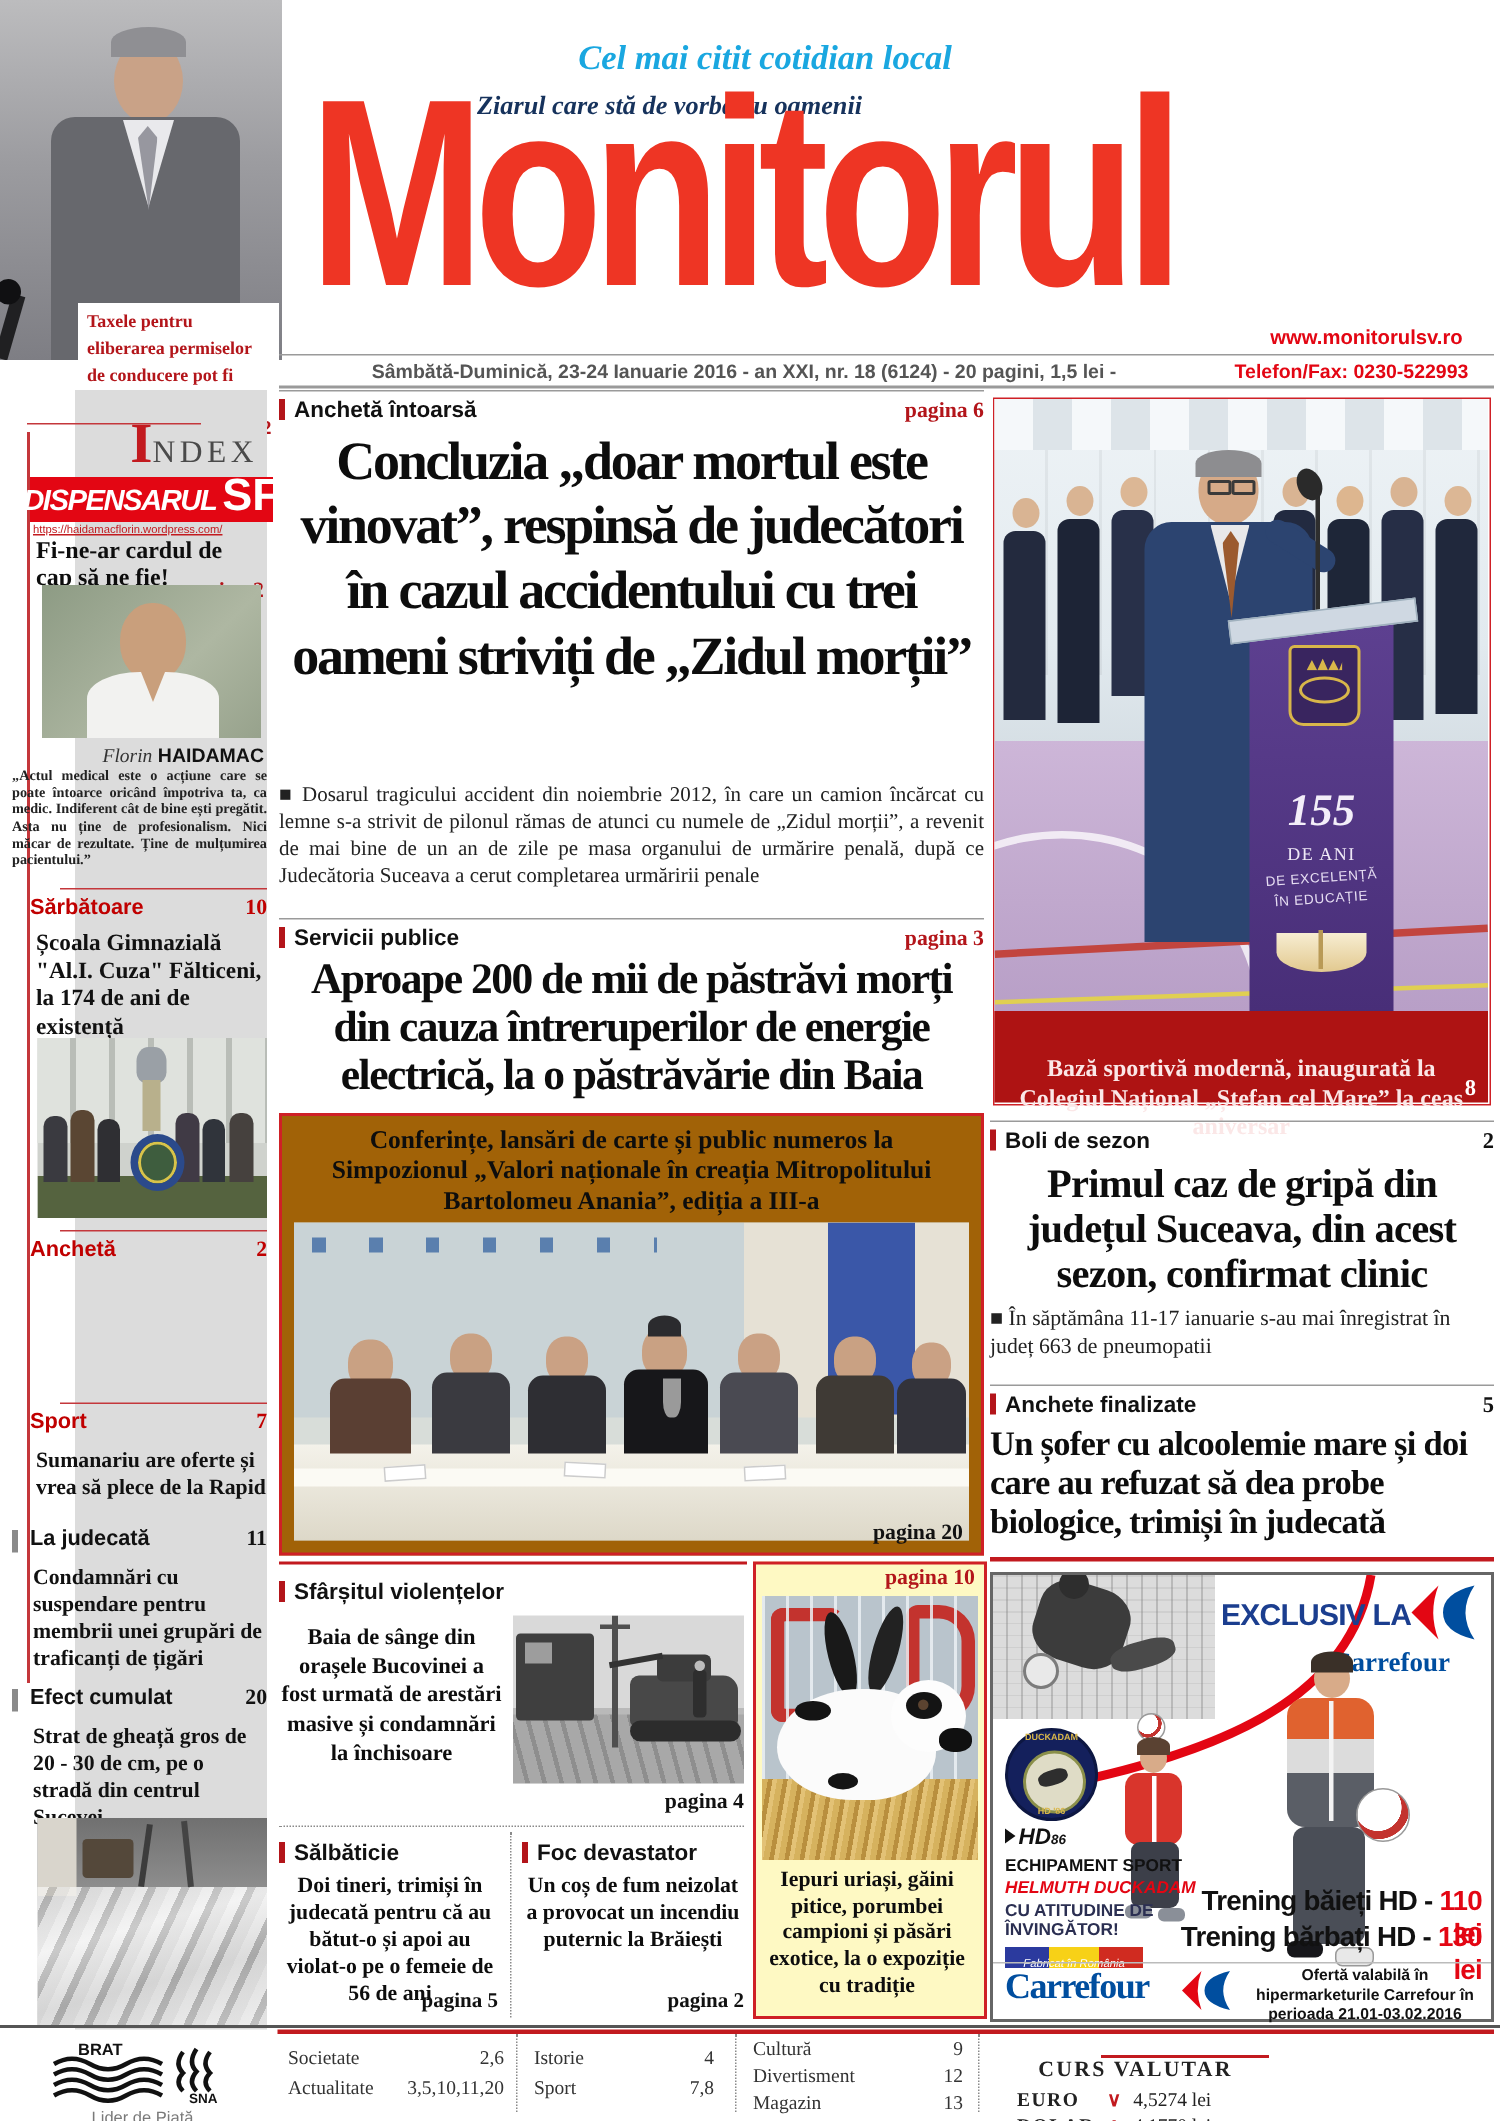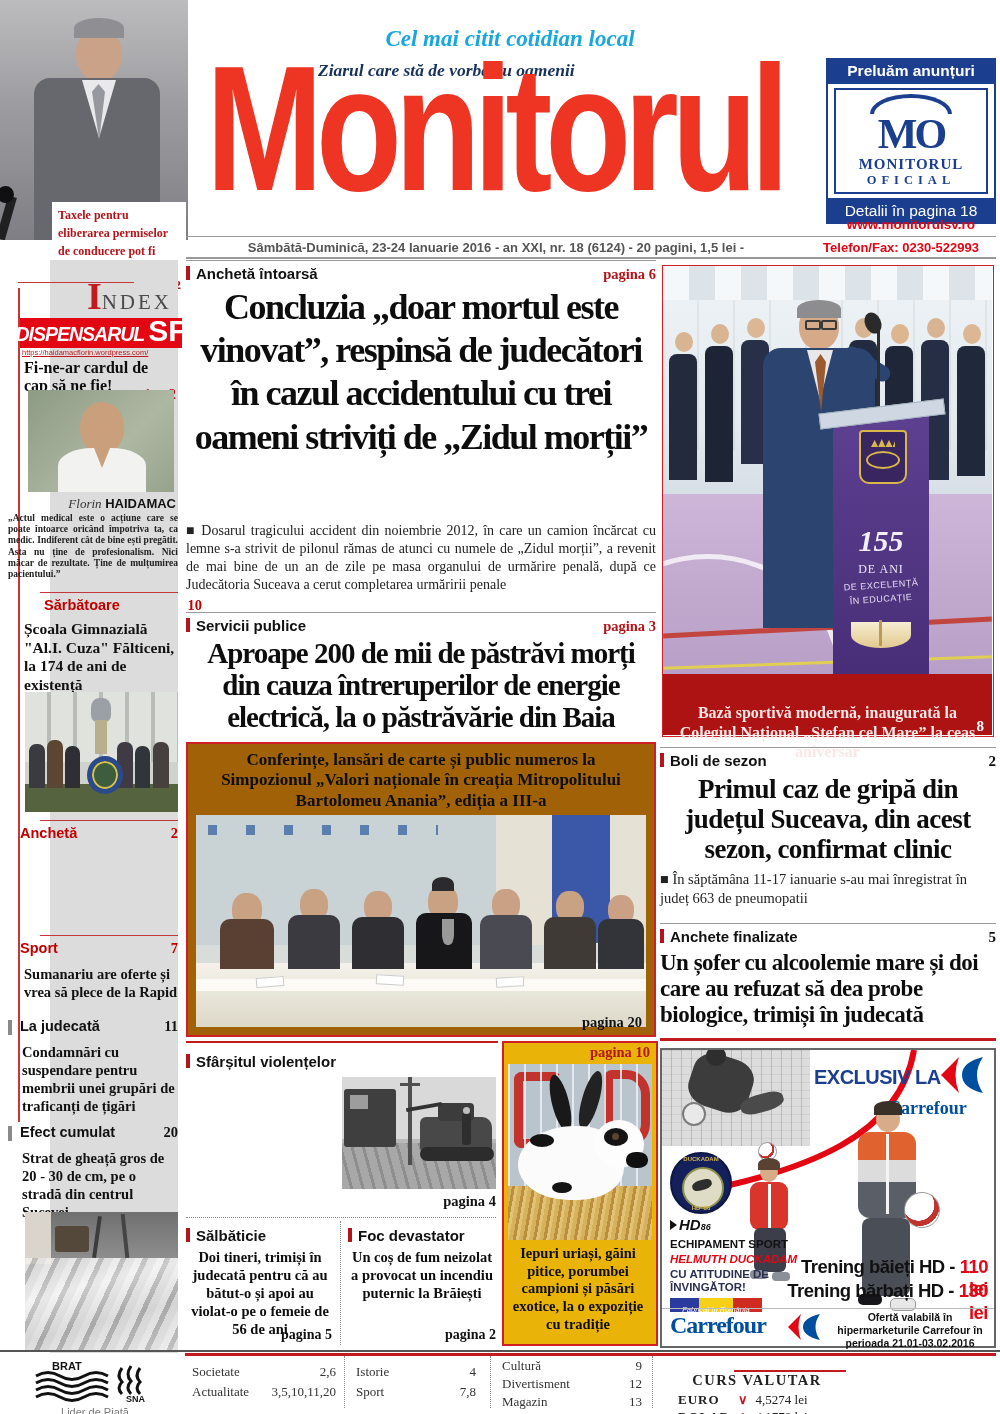--- a/index.html
+++ b/index.html
@@ -44,32 +44,20 @@
       <span class="ser" style="font-weight:bold;font-size:13px;color:#b3151a;float:right;">2</span>
     </div>
 
     <div class="abs ser" style="left:340px;top:26px;width:340px;text-align:center;font-style:italic;font-weight:bold;font-size:23px;color:#1aa7e0;">Cel mai citit cotidian local</div>
 
     <div class="abs ser" style="left:318px;top:60px;width:290px;font-style:italic;font-weight:bold;font-size:17.5px;color:#16325c;white-space:nowrap;">Ziarul care stă de vorbă cu oamenii</div>
 
 
     <div class="abs" style="left:206px;top:40px;width:760px;height:190px;font-weight:bold;font-size:178px;line-height:178px;color:#ee3524;letter-spacing:-9px;transform:scaleX(0.79);transform-origin:left top;">Monitorul</div>
 
-    <div class="abs" style="left:826px;top:58px;width:170px;">
-      <div style="background:#1b3e8f;color:#fff;font-weight:bold;font-size:15.5px;text-align:center;padding:4px 0;">Preluăm anunțuri</div>
-      <div style="border-left:2px solid #1b3e8f;border-right:2px solid #1b3e8f;background:#fff;padding:4px 6px;">
-        <div style="border:2px solid #1b3e8f;padding:2px 0 4px 0;text-align:center;">
-          <div style="width:74px;height:16px;margin:2px auto 0 auto;border:4px solid #1b3e8f;border-bottom:none;border-radius:50% 50% 0 0/100% 100% 0 0;"></div>
-          <div class="ser" style="font-weight:bold;font-size:42px;line-height:40px;color:#1b3e8f;letter-spacing:-3px;">MO</div>
-          <div class="ser" style="font-weight:bold;font-size:15px;color:#1b3e8f;letter-spacing:1px;margin-top:2px;">MONITORUL</div>
-          <div class="ser" style="font-weight:bold;font-size:12.5px;color:#1b3e8f;letter-spacing:5px;">OFICIAL</div>
-        </div>
-      </div>
-      <div style="background:#1b3e8f;color:#fff;font-size:15.5px;text-align:center;padding:4px 0;">Detalii în pagina 18</div>
-    </div>
 
     <div class="abs" style="left:826px;top:217px;width:170px;text-align:center;font-weight:bold;font-size:13.5px;color:#e30613;">www.monitorulsv.ro</div>
   </div>
 
   <div class="abs grayline" style="left:186px;top:236px;width:810px;height:1px;"></div>
   <div class="abs" style="left:186px;top:240px;width:620px;text-align:center;font-weight:bold;font-size:13px;color:#555;">Sâmbătă-Duminică, 23-24 Ianuarie 2016 - an XXI, nr. 18 (6124) - 20 pagini, 1,5 lei -</div>
   <div class="abs" style="left:806px;top:240px;width:190px;text-align:center;font-weight:bold;font-size:13px;color:#e30613;">Telefon/Fax: 0230-522993</div>
   <div class="abs grayline" style="left:186px;top:257px;width:810px;height:2px;"></div>
 
   <div class="abs" style="left:0;top:260px;width:184px;height:1154px;">
@@ -94,21 +82,21 @@
       <div class="abs" style="left:30px;top:58px;width:88px;height:44px;border-radius:40% 40% 0 0;background:#f2f2f0;"></div>
       <div class="abs" style="left:66px;top:58px;width:16px;height:20px;background:#c99f7c;clip-path:polygon(0 0,100% 0,50% 100%);"></div>
     </div>
     <div class="abs" style="left:20px;top:236px;width:156px;text-align:right;font-size:13px;">
       <span class="ser" style="font-style:italic;color:#333;">Florin</span>
       <span style="font-weight:bold;color:#111;">HAIDAMAC</span>
     </div>
     <div class="abs ser" style="left:8px;top:253px;width:170px;font-weight:bold;font-size:9.5px;line-height:1.18;color:#222;text-align:justify;">„Actul medical este o acțiune care se poate întoarce oricând împotriva ta, ca medic. Indiferent cât de bine ești pregătit. Asta nu ține de profesionalism. Nici măcar de rezultate. Ține de mulțumirea pacientului.”</div>
 
     <div class="abs" style="left:40px;top:332px;width:138px;height:1px;background:#c4373b;"></div>
-    <div class="abs" style="left:20px;top:337px;width:158px;display:flex;justify-content:space-between;font-weight:bold;font-size:14.5px;color:#c00000;padding-left:24px;">
+    <div class="abs" style="left:20px;top:337px;width:158px;display:flex;justify-content:space-between;font-weight:bold;font-size:14.5px;color:#c00000;">
       <span>Sărbătoare</span>
       <span class="ser">10</span>
     </div>
     <div class="abs ser" style="left:24px;top:360px;width:152px;font-weight:bold;font-size:15.5px;line-height:1.2;">Școala Gimnazială "Al.I. Cuza" Fălticeni, la 174 de ani de existență</div>
     <div class="ph" style="left:25px;top:432px;width:153px;height:120px;background:#cfd2cd;">
       <div class="abs" style="left:0;top:0;width:153px;height:70px;background:repeating-linear-gradient(90deg,#dfe2dd 0 22px,#b9bdb7 22px 26px),linear-gradient(#dfe2dd,#cfd2cd);"></div>
       <div class="abs" style="left:66px;top:6px;width:20px;height:24px;border-radius:40% 40% 30% 30%;background:#9aa0a6;"></div>
       <div class="abs" style="left:70px;top:28px;width:12px;height:34px;background:#b8b08c;"></div>
       <div class="abs" style="left:0;top:92px;width:153px;height:28px;background:#55633f;"></div>
       <div class="abs" style="left:4px;top:52px;width:16px;height:44px;border-radius:7px 7px 0 0;background:#3a3a40;"></div>
@@ -218,20 +206,21 @@
         <div class="abs" style="left:180px;bottom:42px;width:26px;height:8px;background:#fff;border:1px solid #ccc;transform:rotate(3deg);"></div>
         <div class="abs" style="left:300px;bottom:40px;width:26px;height:8px;background:#fff;border:1px solid #ccc;transform:rotate(-3deg);"></div>
       </div>
       <div class="ser" style="position:absolute;right:12px;bottom:4px;font-weight:bold;font-size:14.5px;color:#111;">pagina 20</div>
     </div>
 
     <div class="abs" style="left:0;top:781px;width:312px;height:305px;border-top:2.5px solid #c21a1f;">
       <div class="sh" style="left:0;top:6px;width:310px;border-top:none;">
         <span class="lbl">Sfârșitul violențelor</span>
       </div>
+      <div class="abs hl" style="left:0;top:40px;width:150px;font-size:15px;line-height:1.28;">Baia de sânge din orașele Bucovinei a fost urmată de arestări masive și condamnări la închisoare</div>
       <div class="ph" style="left:156px;top:34px;width:154px;height:112px;background:linear-gradient(#d9d9d9 55%,#b9b9b9 55%);">
         <div class="abs" style="left:0;bottom:0;width:100%;height:46px;background:repeating-linear-gradient(75deg,#a8a8a8 0 8px,#8e8e8e 8px 11px);"></div>
         <div class="abs" style="left:2px;top:12px;width:52px;height:58px;background:#3f3f3f;border-radius:3px;"></div>
         <div class="abs" style="left:8px;top:18px;width:18px;height:14px;background:#9d9d9d;"></div>
         <div class="abs" style="left:66px;top:0;width:4px;height:88px;background:#4f4f4f;"></div>
         <div class="abs" style="left:58px;top:6px;width:20px;height:3px;background:#4f4f4f;"></div>
         <div class="abs" style="left:78px;top:40px;width:72px;height:34px;background:#484848;border-radius:6px 10px 4px 4px;"></div>
         <div class="abs" style="left:96px;top:26px;width:36px;height:18px;background:#3c3c3c;border-radius:4px;"></div>
         <div class="abs" style="left:64px;top:28px;width:36px;height:4px;background:#333;transform:rotate(-10deg);"></div>
         <div class="abs" style="left:78px;top:70px;width:74px;height:14px;background:#2c2c2c;border-radius:8px;"></div>
@@ -249,21 +238,21 @@
       <div class="abs hl" style="left:0;top:206px;width:148px;font-size:14.5px;line-height:1.24;">Doi tineri, trimiși în judecată pentru că au bătut-o și apoi au violat-o pe o femeie de 56 de ani</div>
       <div class="ser" style="position:absolute;left:0;top:284px;width:146px;text-align:right;font-weight:bold;font-size:14px;">pagina 5</div>
 
       <div class="sh" style="left:162px;top:180px;width:148px;border-top:none;">
         <span class="lbl">Foc devastator</span>
       </div>
       <div class="abs hl" style="left:162px;top:206px;width:148px;font-size:14.5px;line-height:1.24;">Un coș de fum neizolat a provocat un incendiu puternic la Brăiești</div>
       <div class="ser" style="position:absolute;left:162px;top:284px;width:148px;text-align:right;font-weight:bold;font-size:14px;">pagina 2</div>
     </div>
 
-    <div class="abs" style="left:316px;top:781px;width:152px;height:301px;border:2.5px solid #cf2026;background:#eab308;">
+    <div class="abs" style="left:316px;top:781px;width:152px;height:301px;border:2.5px solid #cf2026;background:#fef9c3;">
       <div class="pag" style="position:absolute;right:6px;top:1px;">pagina 10</div>
       <div class="ph" style="left:4px;top:21px;width:144px;height:176px;background:#b9c4cc;">
         <div class="abs" style="left:6px;top:8px;width:30px;height:58px;border:9px solid #c3332e;border-right-color:transparent;border-radius:8px;"></div>
         <div class="abs" style="left:96px;top:6px;width:28px;height:60px;border:9px solid #c3332e;border-radius:8px 24px 24px 8px;"></div>
         <div class="abs" style="left:0;top:0;width:144px;height:126px;background:repeating-linear-gradient(90deg,rgba(235,240,244,.85) 0 2px,transparent 2px 16px);"></div>
         <div class="abs" style="left:0;bottom:0;width:144px;height:54px;background:repeating-linear-gradient(100deg,#d6b25e 0 4px,#b98f3e 4px 7px,#e3c276 7px 10px);"></div>
         <div class="abs" style="left:44px;top:10px;width:17px;height:58px;border-radius:50%;background:#191919;transform:rotate(-14deg);"></div>
         <div class="abs" style="left:74px;top:6px;width:17px;height:60px;border-radius:50%;background:#222;transform:rotate(16deg);"></div>
         <div class="abs" style="left:10px;top:62px;width:106px;height:74px;border-radius:55% 45% 45% 50%;background:#fbfbfb;"></div>
         <div class="abs" style="left:86px;top:56px;width:50px;height:48px;border-radius:50%;background:#fdfdfd;"></div>

